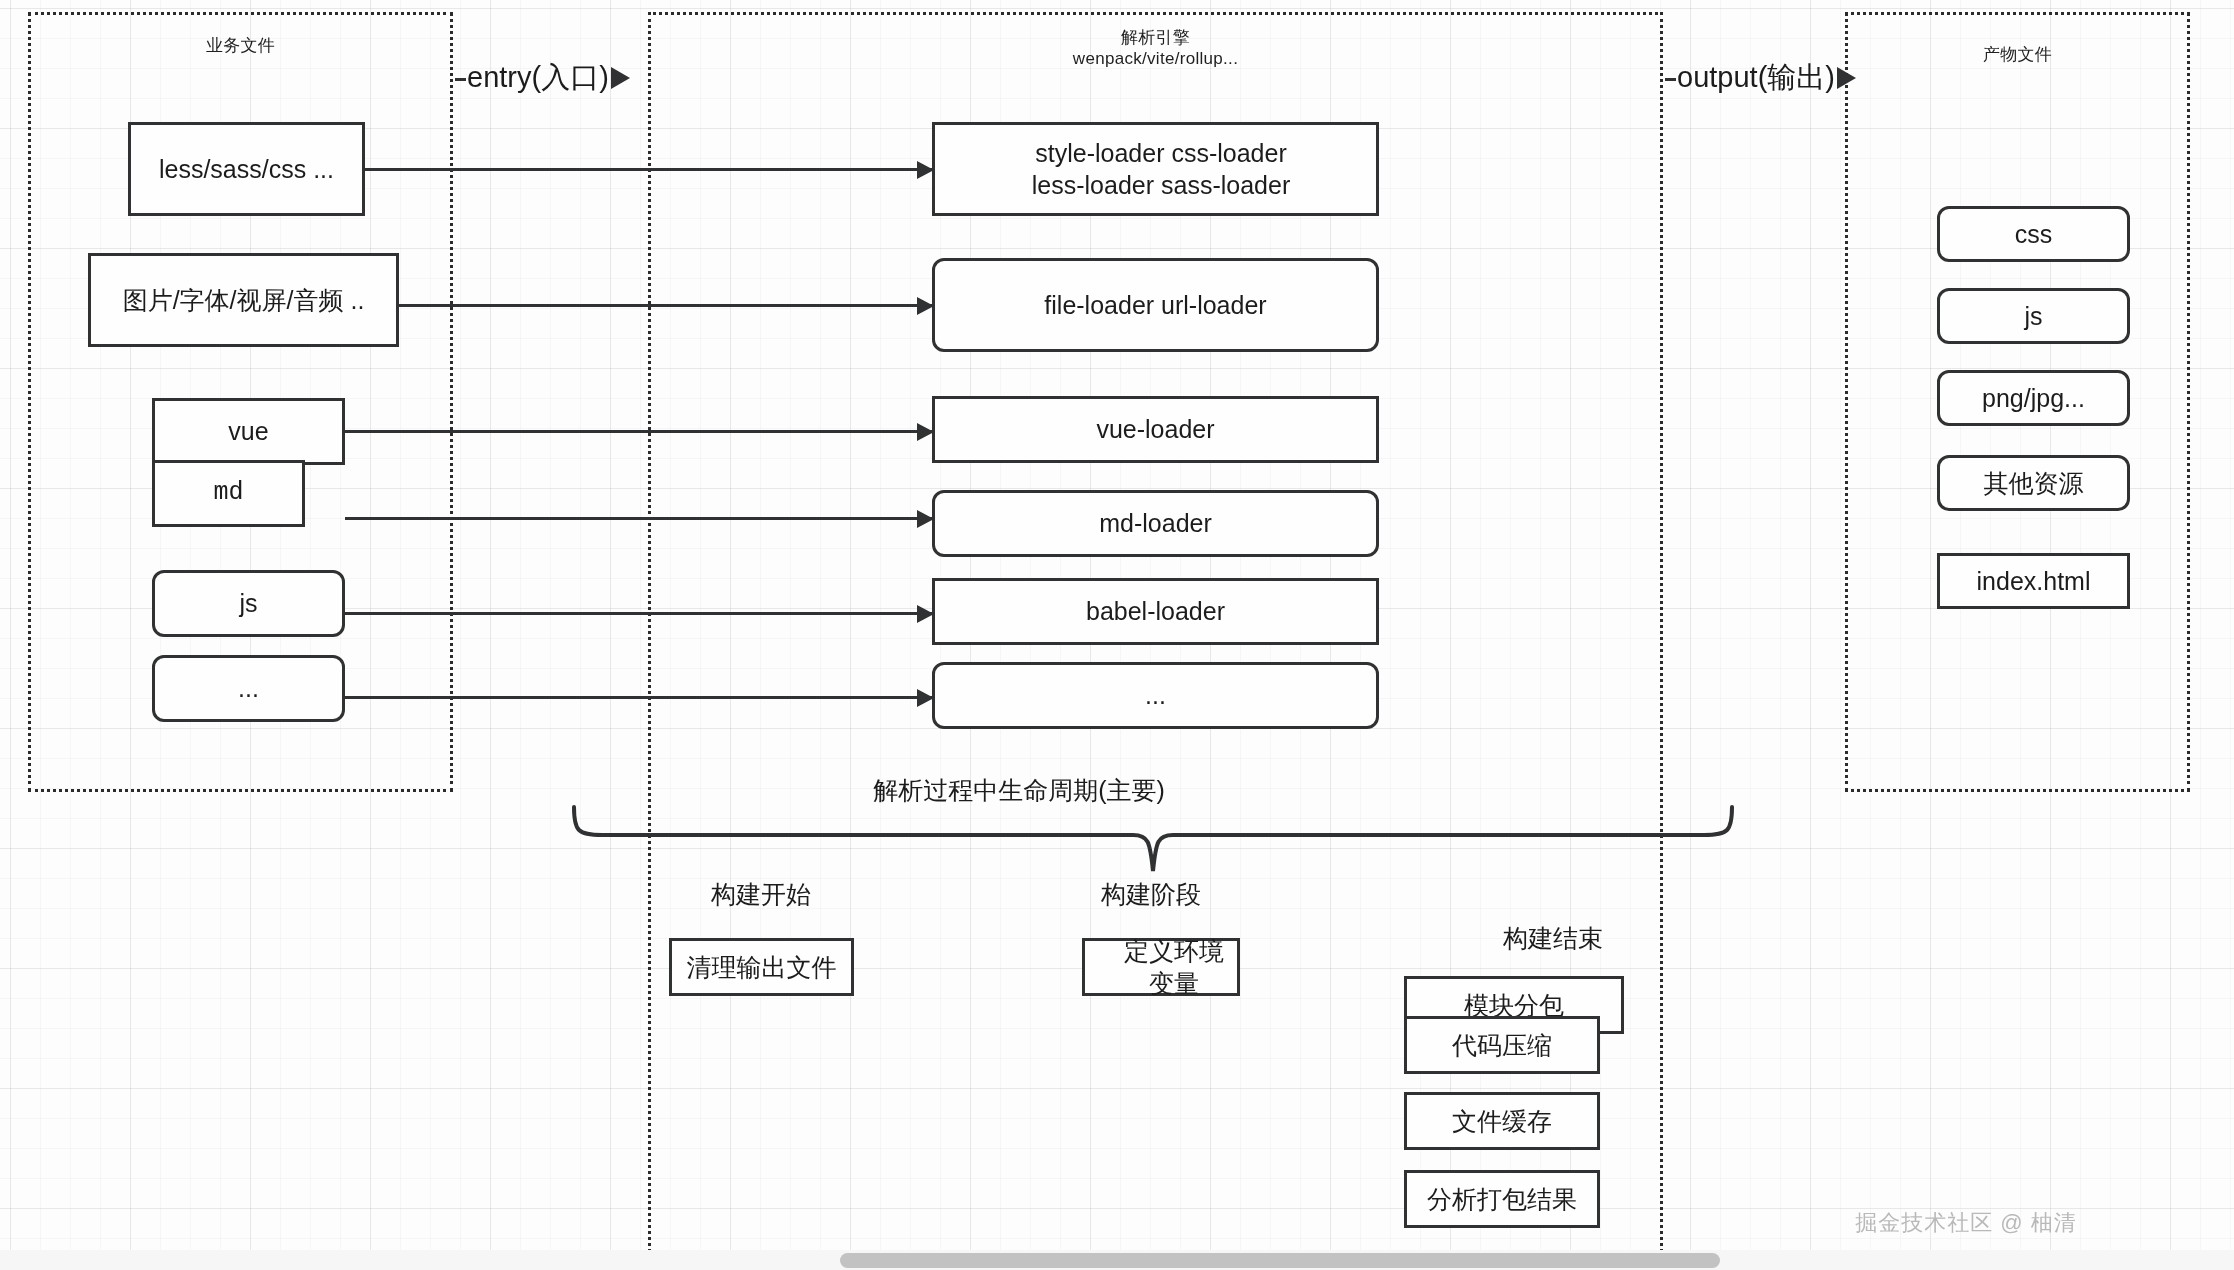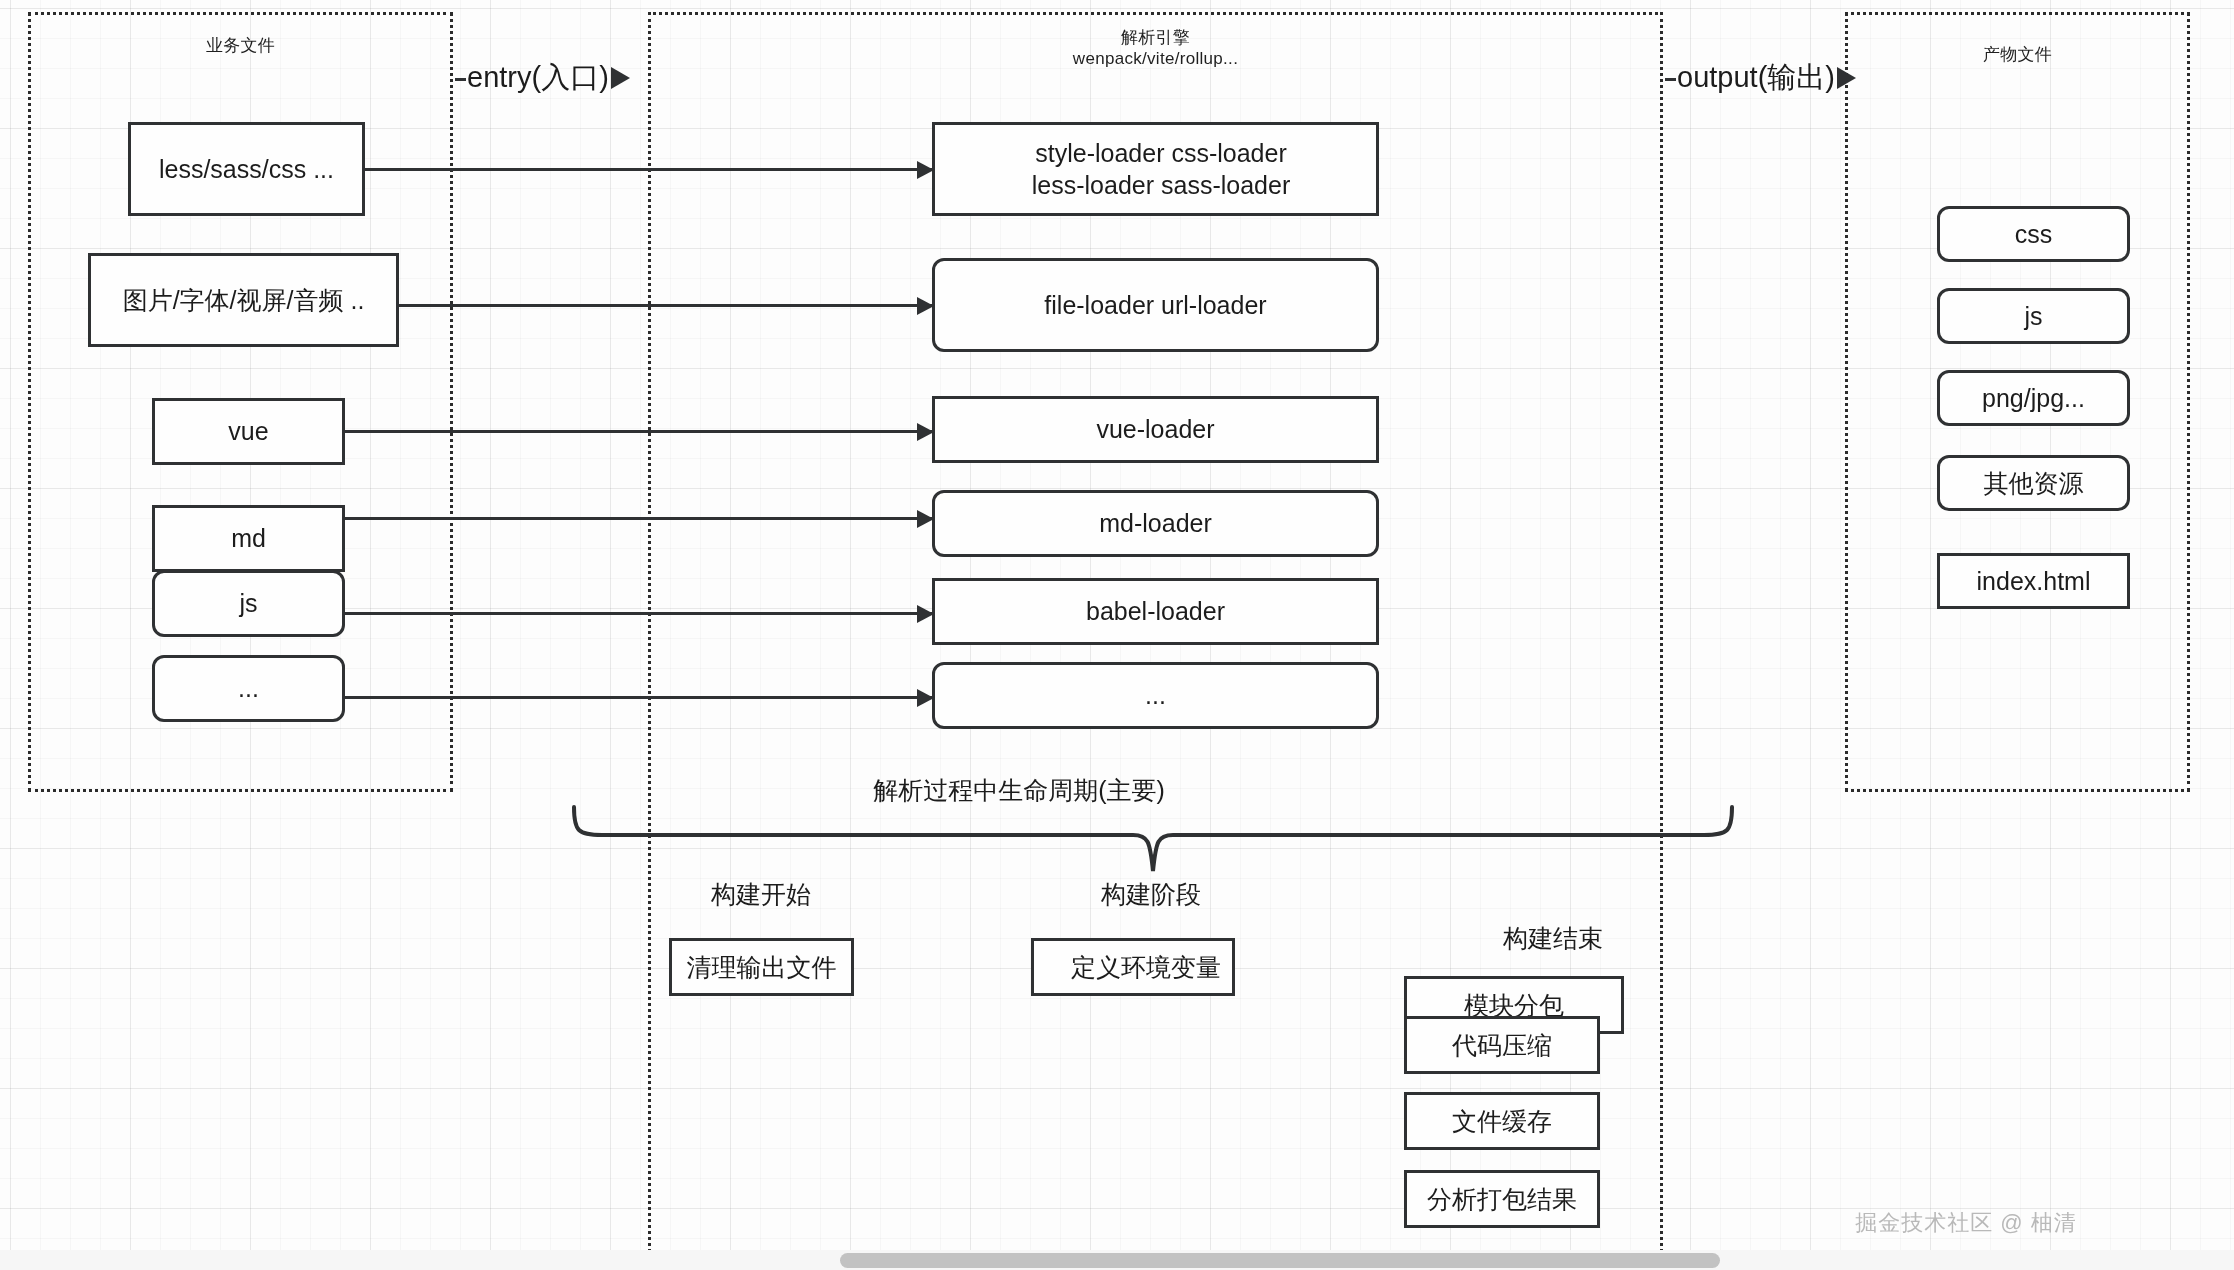--- a/index.html
+++ b/index.html
@@ -186,21 +186,21 @@
     <span>output(输出)</span>
     <span class="tri"></span>
   </div>
 
   <div class="node sharp" style="left:128px; top:122px; width:237px; height:94px;">less/sass/css ...</div>
 
   <div class="node sharp" style="left:88px; top:253px; width:311px; height:94px;">图片/字体/视屏/音频 ..</div>
 
   <div class="node sharp" style="left:152px; top:398px; width:193px; height:67px;">vue</div>
 
-  <div class="node sharp" style="left:152px; top:505px; width:193px; height:67px;">md</div>
+  <div class="node sharp" style="left:152px; top:460px; width:153px; height:67px;font-family:Liberation Mono, monospace;">md</div>
 
   <div class="node rounded" style="left:152px; top:570px; width:193px; height:67px;">js</div>
 
   <div class="node rounded" style="left:152px; top:655px; width:193px; height:67px;">...</div>
 
   <div class="node sharp" style="left:932px; top:122px; width:447px; height:94px;padding-left:17px;">style-loader   css-loader
 less-loader  sass-loader</div>
 
   <div class="node rounded" style="left:932px; top:258px; width:447px; height:94px;">file-loader   url-loader</div>
 
@@ -252,21 +252,21 @@
              L 1136 30
              C 1160 30, 1164 26, 1164 2" fill="none" stroke="#2f3133" stroke-width="4" stroke-linecap="round"></path>
   </svg>
 
   <div class="phase-label" style="left:761px; top:878px; transform:translateX(-50%);">构建开始</div>
   <div class="phase-label" style="left:1151px; top:878px; transform:translateX(-50%);">构建阶段</div>
   <div class="phase-label" style="left:1553px; top:878px; transform:translateX(-50%);margin-top:44px;">构建结束</div>
 
   <div class="node sharp" style="left:669px; top:938px; width:185px; height:58px;">清理输出文件</div>
 
-  <div class="node sharp" style="left:1031px; top:938px; width:204px; height:58px;padding-left:32px;">定义环境变量</div>
+  <div class="node sharp" style="left:1082px; top:938px; width:158px; height:58px;padding-left:32px;">定义环境变量</div>
 
   <div class="node sharp" style="left:1404px; top:976px; width:220px; height:58px;">模块分包</div>
   <div class="node sharp" style="left:1404px; top:1016px; width:196px; height:58px;">代码压缩</div>
   <div class="node sharp" style="left:1404px; top:1092px; width:196px; height:58px;">文件缓存</div>
   <div class="node sharp" style="left:1404px; top:1170px; width:196px; height:58px;">分析打包结果</div>
 
   <div class="watermark" style="left:1966px; top:1208px; transform:translateX(-50%);">掘金技术社区 @ 柚清</div>
 
   <div class="scroll-track">
     <div class="scroll-thumb" style="left:840px; width:880px;"></div>

